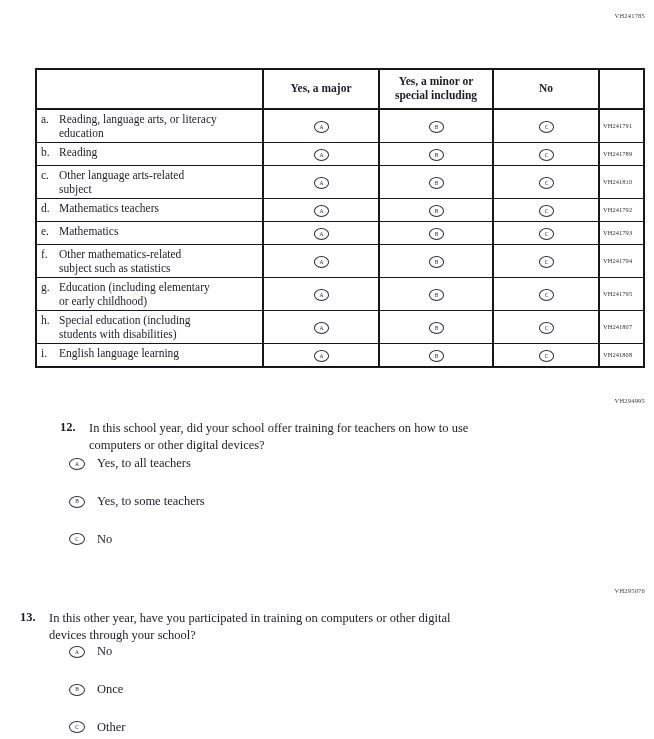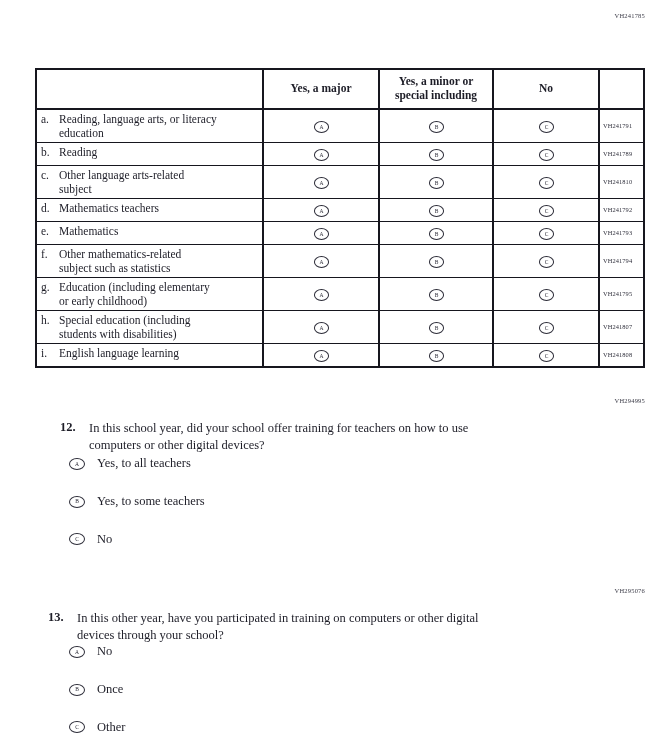--- a/index.html
+++ b/index.html
@@ -234,21 +234,21 @@
     <div class="opt">
       <span class="bubble">
           <span class="bl">C</span>
         </span>
       <span>No</span>
     </div>
   </div>
 
   <div class="vcode" style="top:587px;right:9px;">VH295076</div>
 
-  <div class="qrow" style="top:610px;left:48px;width:560px;justify-content:flex-end;">
+  <div class="qrow" style="top:610px;left:20px;width:560px;justify-content:flex-end;">
     <span class="qnum">13.</span>
     <span class="qtext" style="width:535px;">In this other year, have you participated in training on computers or other digital
 devices through your school?</span>
   </div>
 
   <div class="opts" style="top:645px;left:69px;">
     <div class="opt">
       <span class="bubble">
           <span class="bl">A</span>
         </span>

